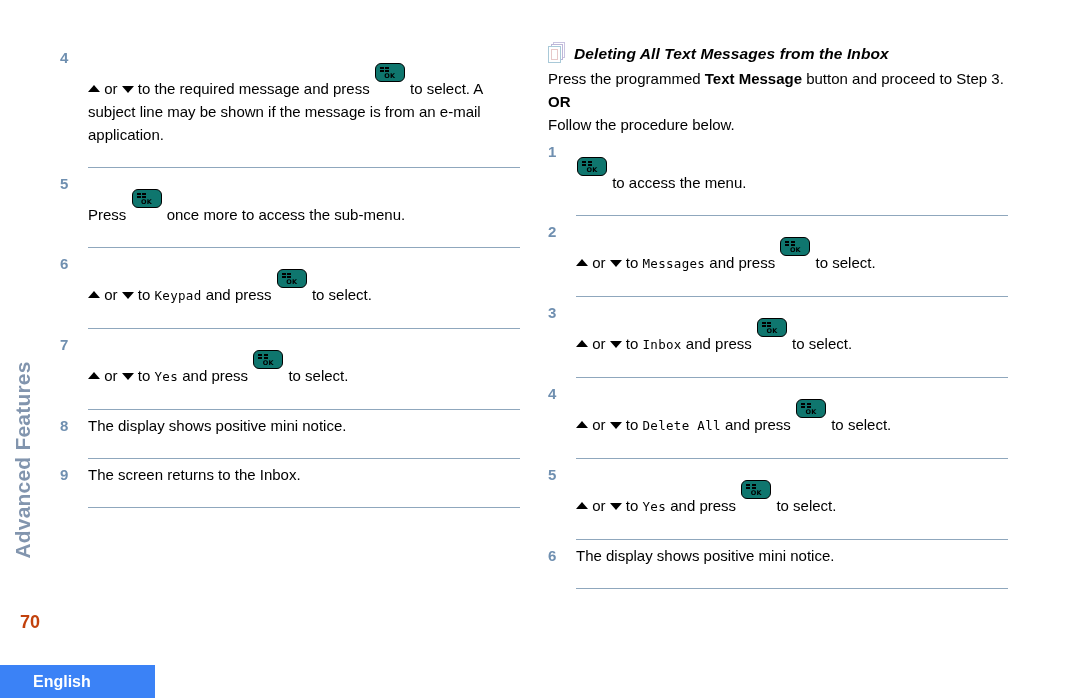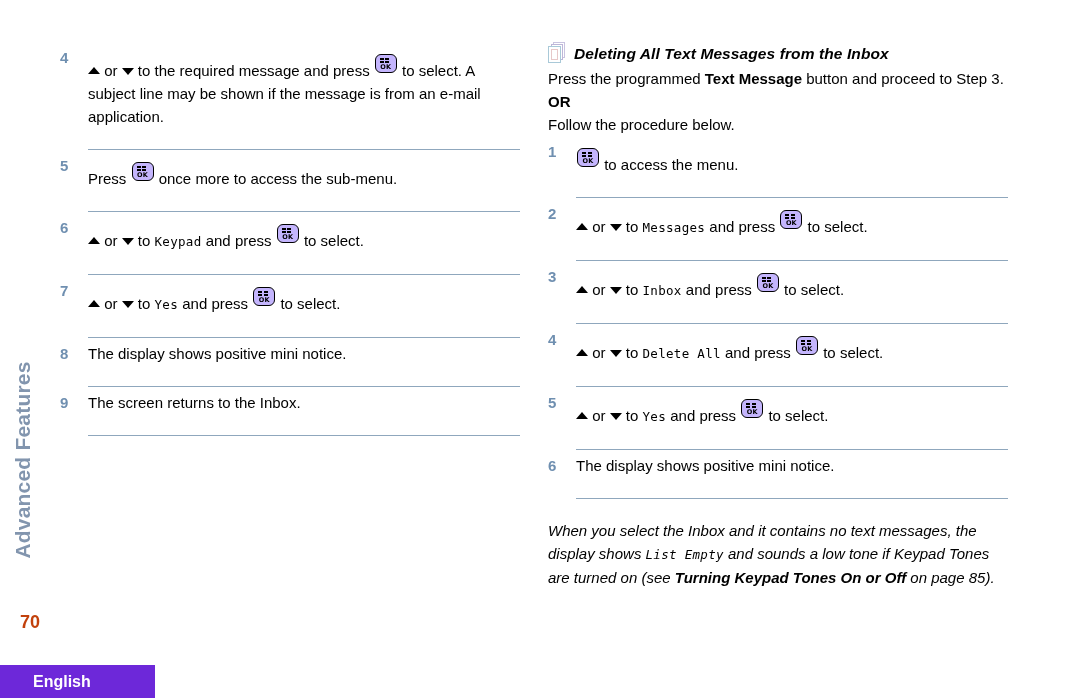--- a/index.html
+++ b/index.html
@@ -54,21 +54,21 @@
     color: #c2410c;
   }
 
   
   .footer-bar {
     position: absolute;
     left: 0px;
     top: 665px;
     width: 155px;
     height: 33px;
-    background: #6d28d9;
+    background: #3b82f6;
     display: flex;
     align-items: center;
   }
   .footer-bar .lang {
     margin-left: 33px;
     color: #ffffff;
     font-size: 16px;
     font-weight: bold;
   }
 
@@ -180,27 +180,27 @@
     position: relative;
     vertical-align: baseline;
   }
   .arrow-up { border-bottom: 7px solid #000; top: -2px; }
   .arrow-dn { border-top: 7px solid #000;    top: -1px; }
 
   
   .okkey {
     display: inline-block;
     position: relative;
-    width: 22px;
+    width: 30px;
     height: 19px;
     border: 1.4px solid #000;
     border-radius: 6px;
     vertical-align: -5px;
-    margin: 8px 1px;
-    background: #c4b5fd;
+    margin: 17px 1px;
+    background: #0f766e;
     box-sizing: border-box;
   }
   .okkey .dots {
     position: absolute;
     left: 4px;
     top: 2.6px;
     width: 10px;
     height: 6px;
   }
   .okkey .dots s {
@@ -379,19 +379,16 @@
           </div>
         </div>
         <div class="step">
           <div class="num">6</div>
           <div class="body">
             <p>The display shows positive mini notice.</p>
           </div>
         </div>
       </div>
 
-    <div class="note">
-      <p id="note-line">When you select the Inbox and it contains no text messages, the display shows <span class="mono">List Empty</span> and sounds a low tone if Keypad Tones are turned on (see <b class="inl">Turning Keypad Tones On or Off</b> on page 85).</p>
-    </div>
 
   </div>
 
 </div>
 
 </body></html>

